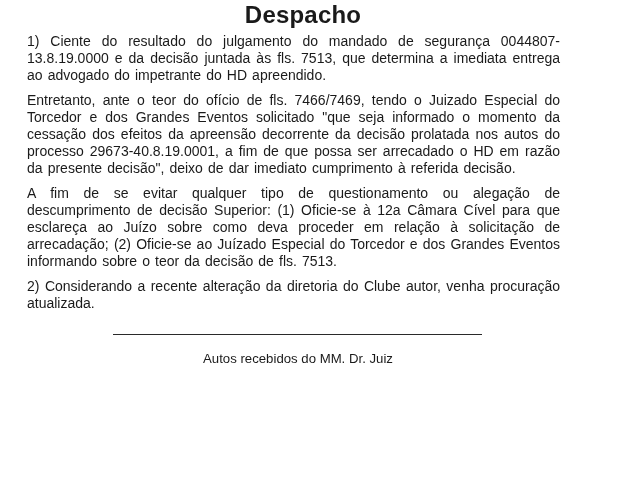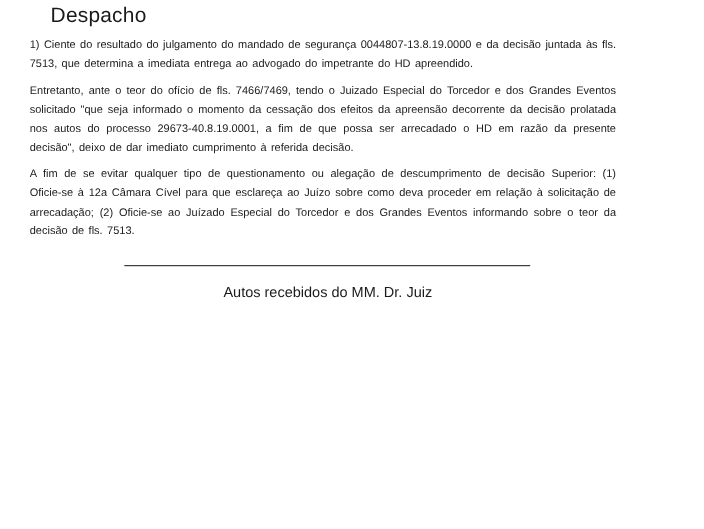--- a/index.html
+++ b/index.html
@@ -16,29 +16,30 @@
     font-family: "Liberation Sans", "DejaVu Sans", sans-serif;
     overflow: hidden;
     box-sizing: border-box;
     padding-top: 5px;
   }
   .content {
     margin-left: 27px;
     width: 533px;
   }
   .doc-title {
-    font-size: 19px;
+    font-size: 24px;
     line-height: 20px;
-    font-weight: normal;
+    font-weight: bold;
+    text-align: center;
     margin: 0 0 8px 0;
     padding-left: 19px;
     letter-spacing: 0.2px;
   }
   p.body-par {
-    font-size: 10px;
+    font-size: 14px;
     line-height: 17.2px;
     text-align: justify;
     margin: 0 0 7px 0;
     word-spacing: 1.2px;
   }
   p.date-line {
     font-size: 13.2px;
     line-height: 17.2px;
     text-align: center;
     padding-left: 46px;
@@ -73,20 +74,21 @@
   <div class="content">
 
     <h1 class="doc-title">Despacho</h1>
 
     <p class="body-par">1) Ciente do resultado do julgamento do mandado de segurança 0044807-13.8.19.0000 e da decisão juntada às fls. 7513, que determina a imediata entrega ao advogado do impetrante do HD apreendido.</p>
 
     <p class="body-par">Entretanto, ante o teor do ofício de fls. 7466/7469, tendo o Juizado Especial do Torcedor e dos Grandes Eventos solicitado "que seja informado o momento da cessação dos efeitos da apreensão decorrente da decisão prolatada nos autos do processo 29673-40.8.19.0001, a fim de que possa ser arrecadado o HD em razão da presente decisão", deixo de dar imediato cumprimento à referida decisão.</p>
 
     <p class="body-par">A fim de se evitar qualquer tipo de questionamento ou alegação de descumprimento de decisão Superior: (1) Oficie-se à 12a Câmara Cível para que esclareça ao Juízo sobre como deva proceder em relação à solicitação de arrecadação; (2) Oficie-se ao Juízado Especial do Torcedor e dos Grandes Eventos informando sobre o teor da decisão de fls. 7513.</p>
 
+    <p class="body-par">2) Considerando a recente alteração da diretoria do Clube autor, venha procuração atualizada.</p>
 
 
 
 
     <div class="sig-rule"></div>
 
     <p class="footer-note">Autos recebidos do MM. Dr. Juiz</p>
 
   </div>
 </div>

